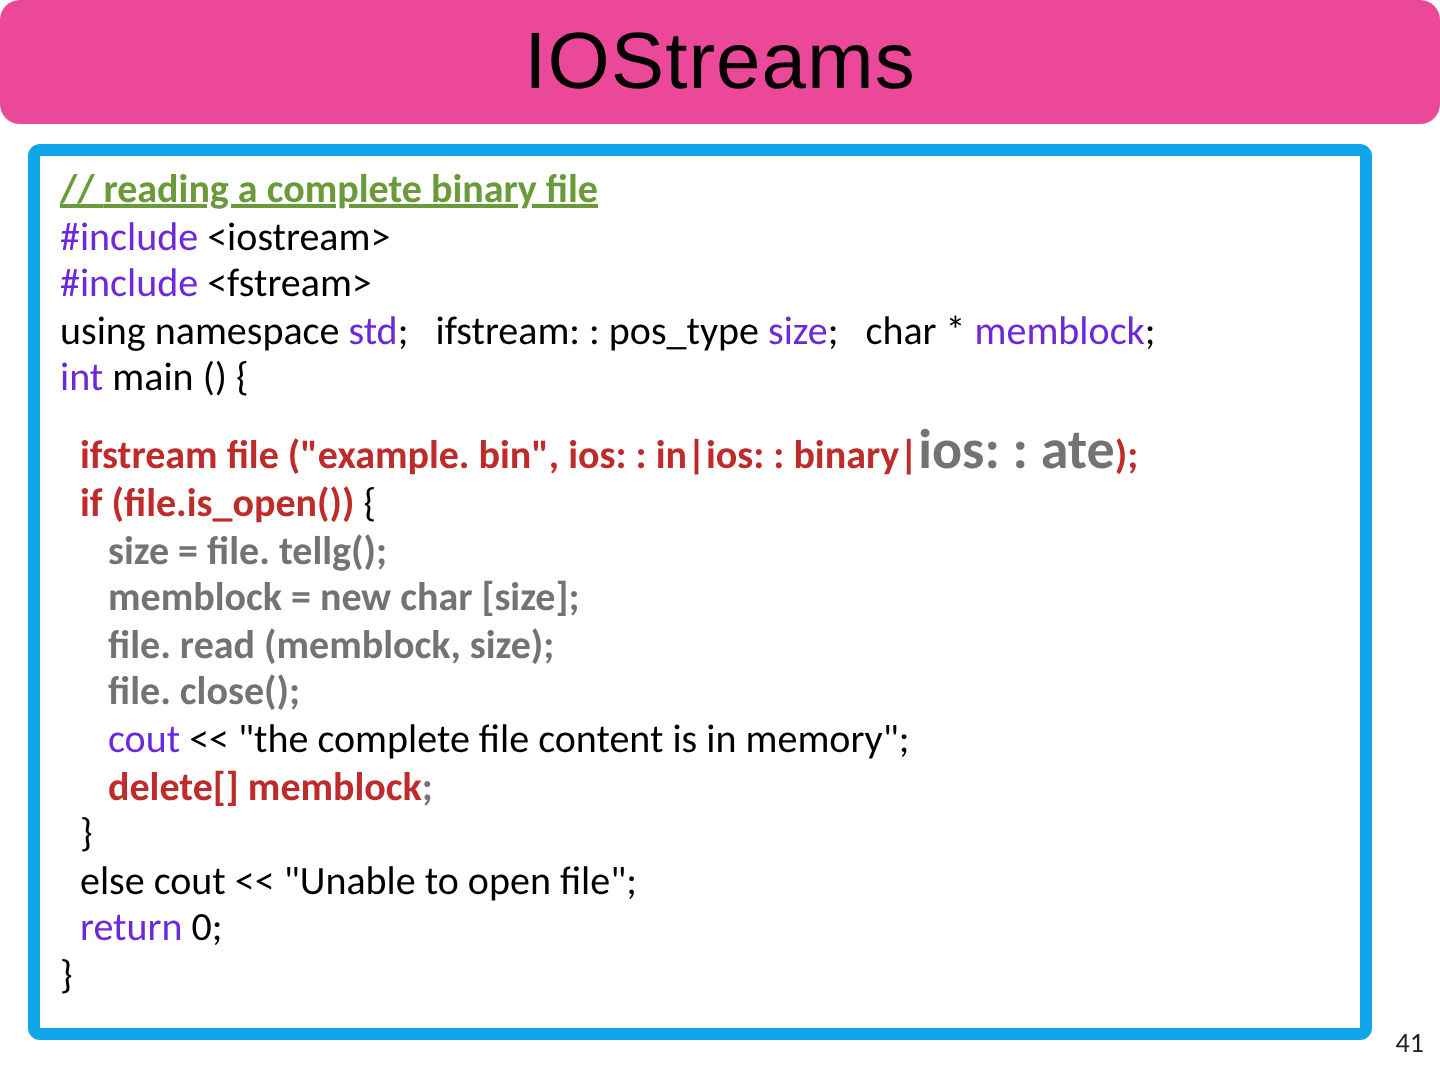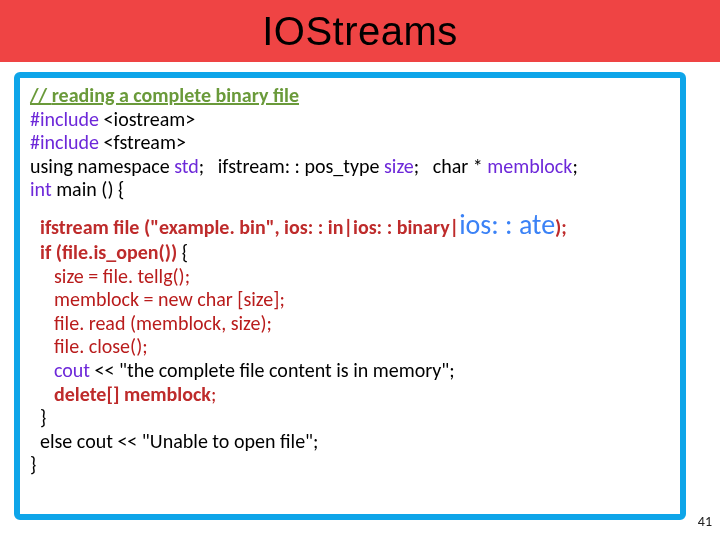--- a/index.html
+++ b/index.html
@@ -7,24 +7,25 @@
     width: 720px;
     height: 540px;
     background: #ffffff;
     font-family: Calibri, "Segoe UI", Arial, sans-serif;
     overflow: hidden;
     position: relative;
   }
   .title-bar {
     width: 720px;
     height: 62px;
-    background: #ef4444;
+    background: #ec4899;
     display: flex;
     align-items: center;
     justify-content: center;
+    border-radius: 10px;
   }
   .title-text {
     font-family: "Trebuchet MS", Verdana, sans-serif;
     font-size: 40px;
     font-weight: 400;
     color: #000000;
     letter-spacing: 0.5px;
   }
   .code-box {
     position: absolute;
@@ -42,22 +43,22 @@
   }
   .comment-line {
     color: #6a9a3a;
     font-weight: bold;
     text-decoration: underline;
   }
   .comment-slashes { text-decoration: none; }
   .kw { color: #6d28d9; }
   .inner-block { padding-left: 10px; margin-top: 6px; }
   .bold-red { color: #be2b2b; font-weight: bold; }
-  .bold-black { color: #b91c1c; font-weight: normal; }
-  .big-ate { font-size: 28px; font-weight: normal; color: #3b82f6; }
+  .bold-black { color: #737373; font-weight: bold; }
+  .big-ate { font-size: 28px; font-weight: bold; color: #737373; }
   .ate-paren { font-size: 20px; font-weight: bold; color: #be2b2b; }
   .str { color: #000; }
   .page-num {
     position: absolute;
     right: 8px;
     bottom: 10px;
     font-size: 14px;
     color: #222;
   }
   .line { white-space: pre; }
@@ -95,20 +96,21 @@
     <div class="line indent1 bold-black">file. close();</div>
 
     <div class="line indent1"><span class="kw">cout</span><span class="str"> &lt;&lt; "the complete file content is in memory";</span></div>
 
     <div class="line indent1"><span class="bold-red">delete[] </span><span class="bold-red">memblock</span><span class="bold-black">;</span></div>
 
     <div class="line">}</div>
 
     <div class="line"><span>else cout</span><span> &lt;&lt; "Unable to open file";</span></div>
 
+    <div class="line"><span class="kw">return</span><span> 0;</span></div>
 
   </div>
 
   <div class="line">}</div>
 
 </div>
 
 <div class="page-num">41</div>
 
 </body></html>

